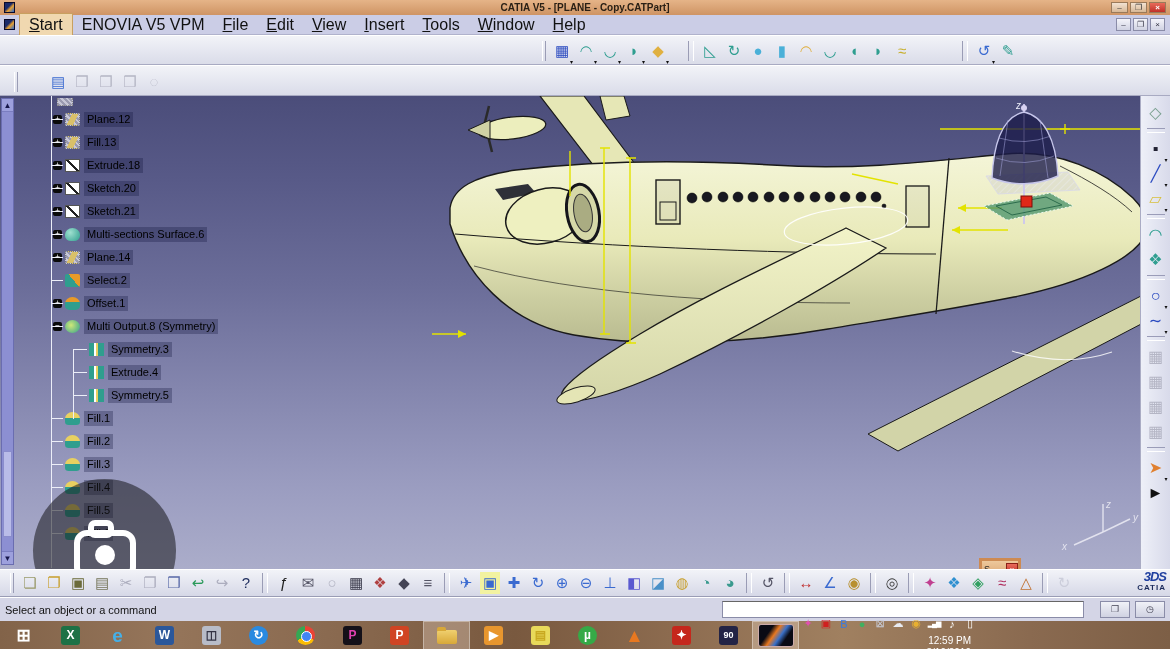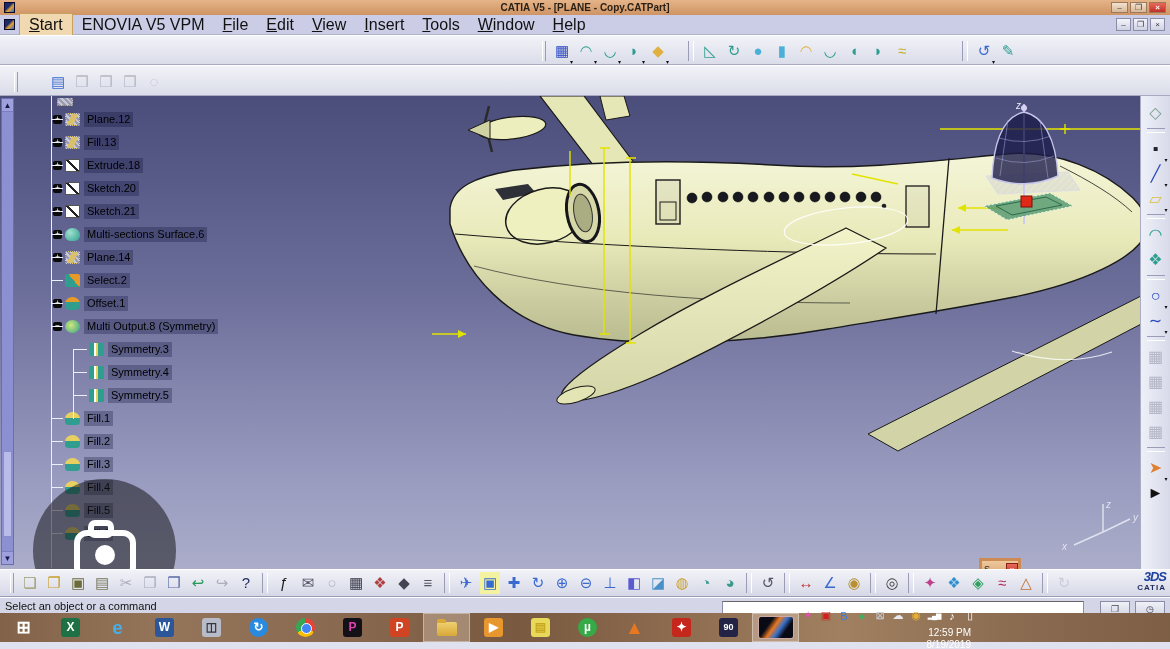--- a/index.html
+++ b/index.html
@@ -80,21 +80,21 @@
 
   
   .palette{position:absolute;left:979px;top:462px;width:42px;height:78px;background:#dfe0ee;border:3px solid #cd8a52;z-index:30}
   .pal-title{height:15px;background:linear-gradient(#edc89c,#dca672);display:flex;align-items:center;font-size:9px;color:#222;padding-left:2px}
   .pal-close{margin-left:auto;width:12px;height:12px;background:linear-gradient(#e86a5a,#c03028);color:#fff;font-size:8px;line-height:11px;text-align:center;border:1px solid #8a2018}
 
   
   .watermark{position:absolute;left:33px;top:383px;width:143px;height:143px;border-radius:50%;background:rgba(22,22,26,.55);z-index:40;pointer-events:none;display:flex;align-items:center;justify-content:center}
 
   
-  .statusbar{height:16px;background:#d4d5e6;border-top:1px solid #fff;position:relative;display:flex;align-items:center}
+  .statusbar{height:24px;background:#d4d5e6;border-top:1px solid #fff;position:relative;display:flex;align-items:center}
   .status-msg{font-size:11px;color:#111;padding-left:5px}
   .cmd-field{position:absolute;left:722px;top:3px;width:362px;height:17px;background:#fff;border:1px solid #8a8ca8;border-top-color:#666;font-size:10px;padding:0 3px}
   .sbtn{position:absolute;top:3px;width:30px;height:17px;background:linear-gradient(#f0f1f7,#d0d2e2);border:1px solid #8a8ca8;font-size:9px;line-height:15px;text-align:center;color:#445}
   .sbtn.b1{right:40px}.sbtn.b2{right:5px}
 
   
   .taskbar{height:29px;display:flex;align-items:center;position:relative;
     background:linear-gradient(90deg,#826349,#95755a 14%,#8a6a50 28%,#79593f 44%,#8d6c50 58%,#a08060 72%,#8a6a50 88%,#7d5f46)}
   .tapp{width:47px;height:29px;display:flex;align-items:center;justify-content:center;flex:none;position:relative}
   .tapp.active{background:rgba(255,240,225,.30);box-shadow:inset 0 0 0 1px rgba(255,255,255,.35)}
@@ -437,21 +437,21 @@
             <span class="tlabel">Multi Output.8 (Symmetry)</span>
           </div>
           <div class="trow child">
             <span class="exp" style="visibility: hidden;"></span>
             <span class="ticon symm"></span>
             <span class="tlabel">Symmetry.3</span>
           </div>
           <div class="trow child">
             <span class="exp" style="visibility: hidden;"></span>
             <span class="ticon symm"></span>
-            <span class="tlabel">Symmetry.4</span>
+            <span class="tlabel">Extrude.4</span>
           </div>
           <div class="trow child">
             <span class="exp" style="visibility: hidden;"></span>
             <span class="ticon symm"></span>
             <span class="tlabel">Symmetry.5</span>
           </div>
           <div class="trow">
             <span class="exp" style="visibility: hidden;"></span>
             <span class="ticon fill"></span>
             <span class="tlabel">Fill.1</span>

